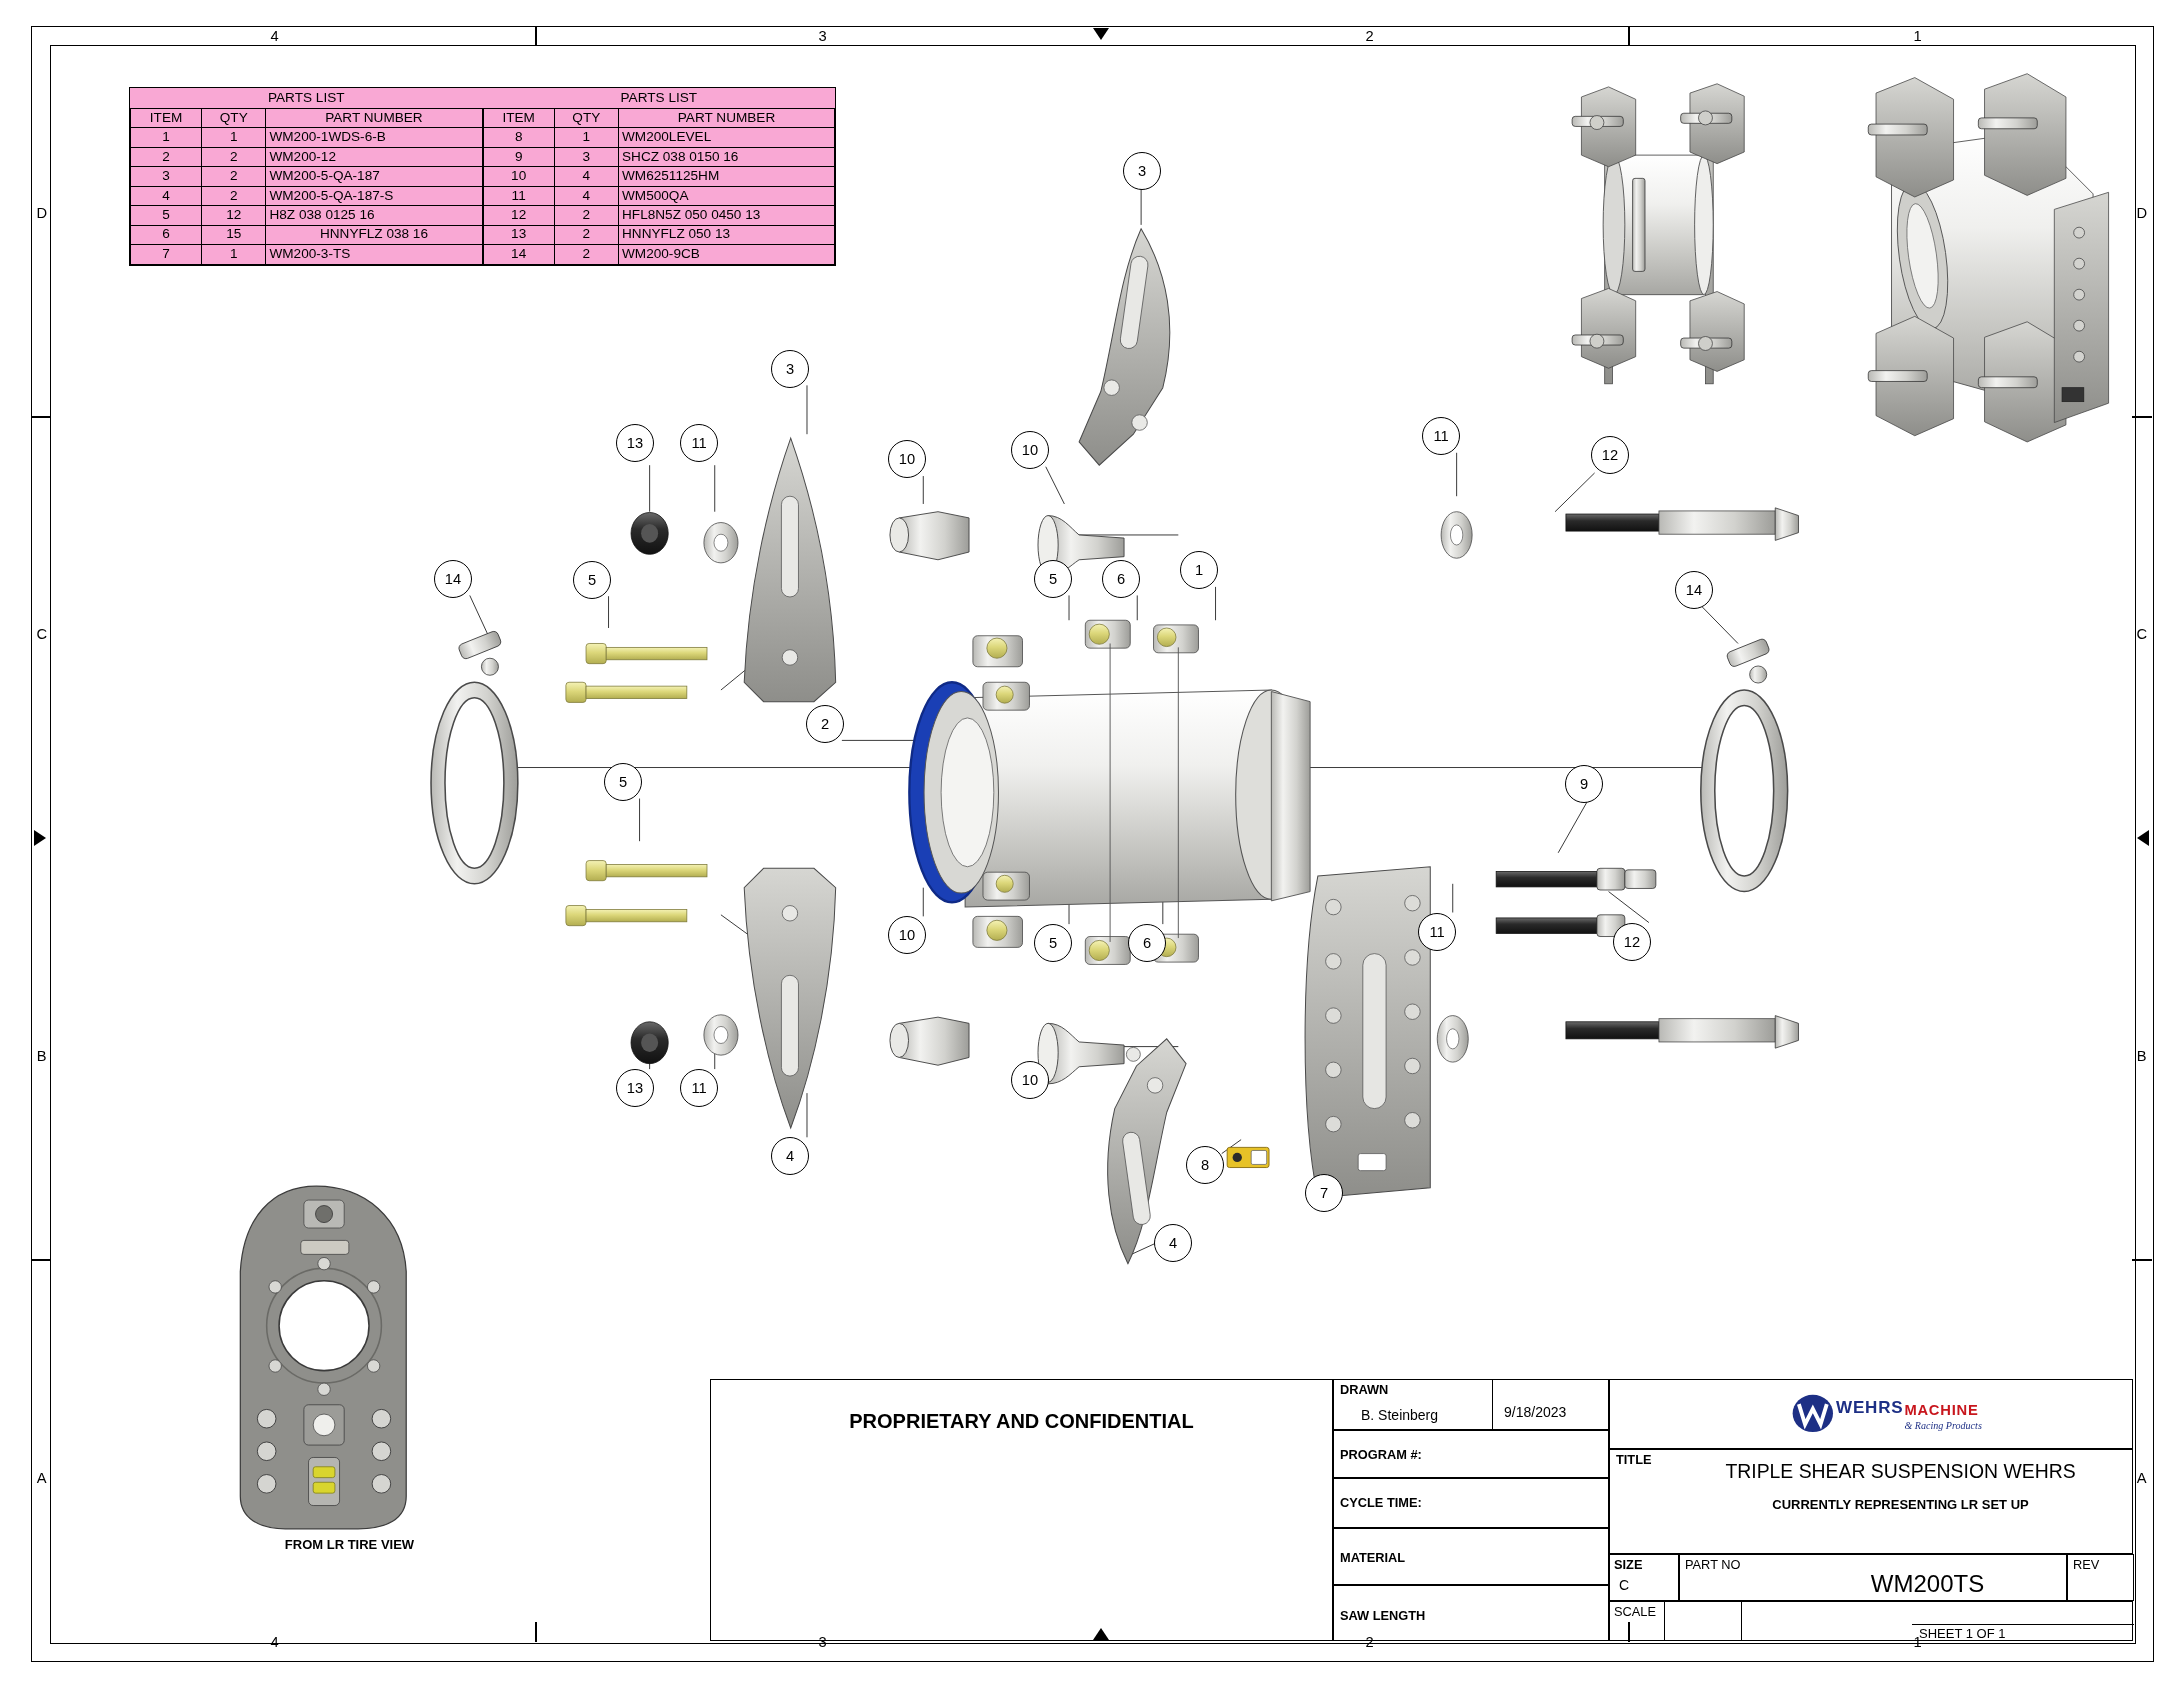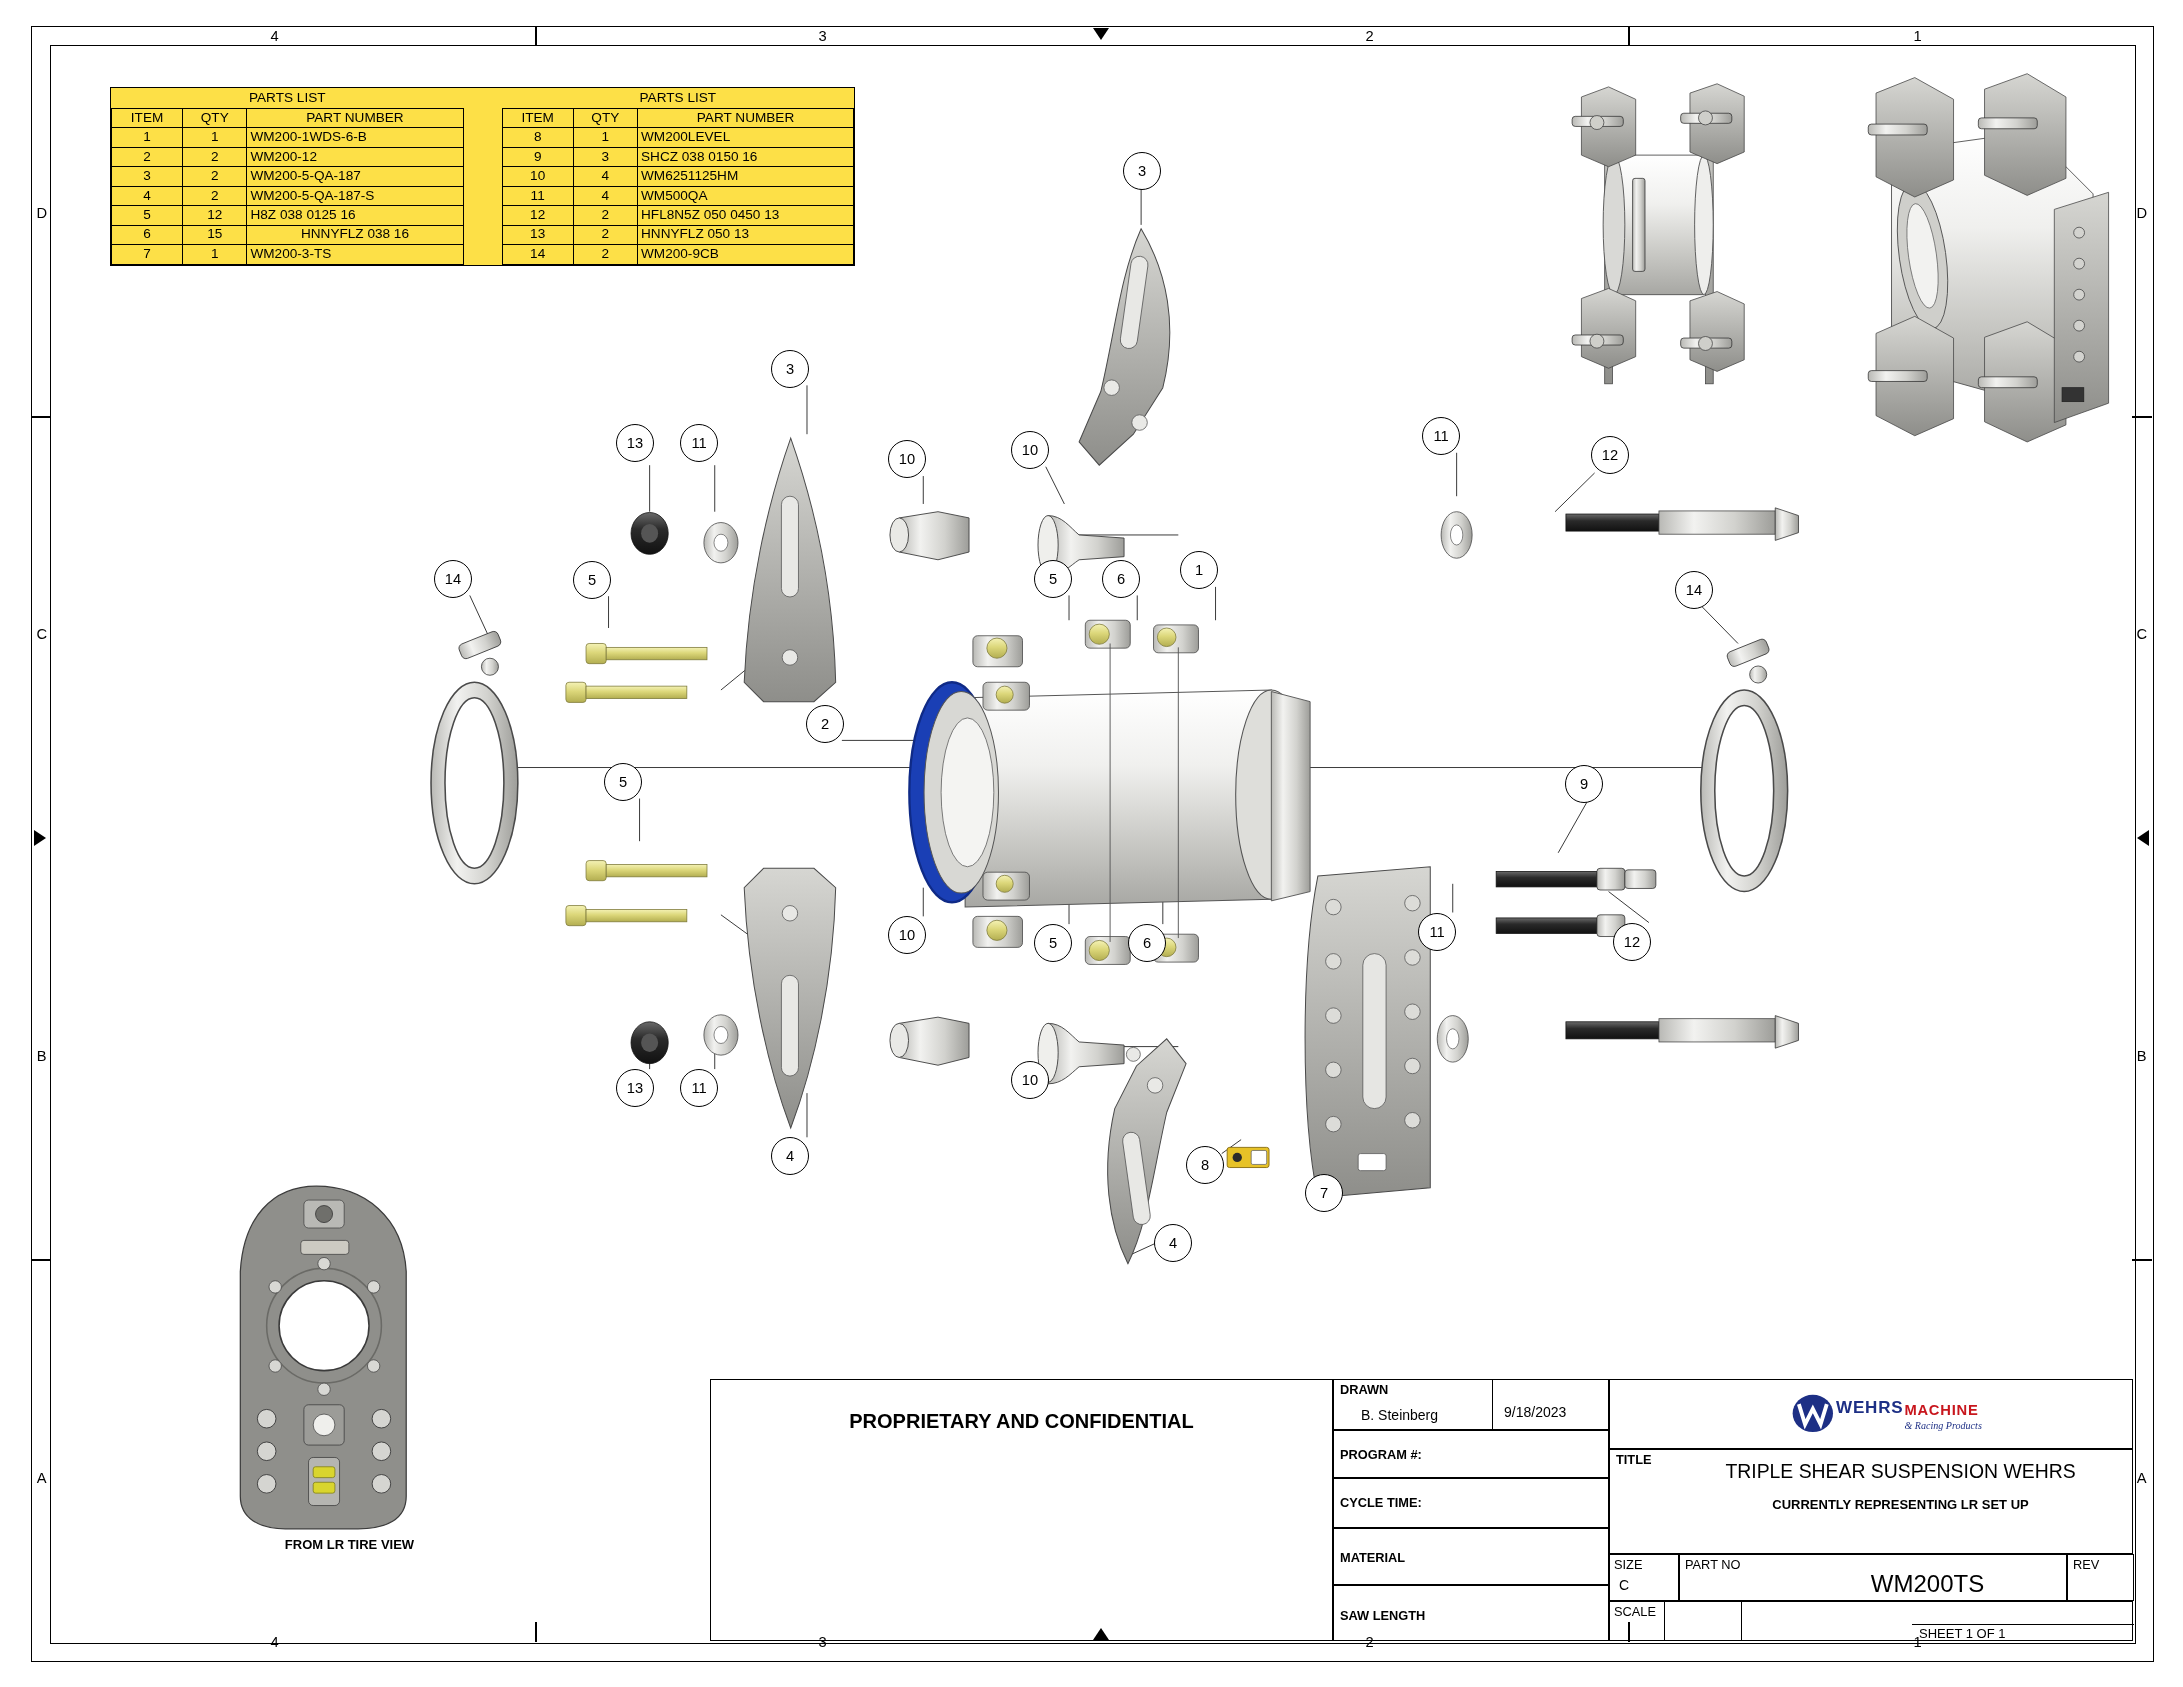--- a/index.html
+++ b/index.html
@@ -20,21 +20,21 @@
   .tick-h{position:absolute;height:1.6px;background:#000;}
 
   
   .arrow{position:absolute;width:0;height:0;}
   .arr-down{border-left:8.5px solid transparent;border-right:8.5px solid transparent;border-top:12.4px solid #000;}
   .arr-up{border-left:8.5px solid transparent;border-right:8.5px solid transparent;border-bottom:12.4px solid #000;}
   .arr-right{border-top:8.5px solid transparent;border-bottom:8.5px solid transparent;border-left:12.4px solid #000;}
   .arr-left{border-top:8.5px solid transparent;border-bottom:8.5px solid transparent;border-right:12.4px solid #000;}
 
   
-  .parts-wrap{position:absolute;left:110px;top:87px;display:flex;border:1.2px solid #000;background:#fde047;gap:38px;}
+  .parts-wrap{position:absolute;left:129px;top:87px;display:flex;border:1.2px solid #000;background:#f9a8d4;}
   table.parts{border-collapse:collapse;font-size:13.6px;}
   table.parts th,table.parts td{border:0.8px solid #000;padding:0.8px 3.1px;text-align:center;font-weight:normal;line-height:1.24;}
   table.parts .ttl{border:none;border-bottom:0.8px solid #000;font-size:13.6px;padding:1.6px 0;}
   .col-item{width:64px;}
   .col-qty{width:57px;}
   .col-pn{width:209px;}
 
   
   .balloon{position:absolute;width:36px;height:36px;border:1.2px solid #000;border-radius:50%;background:#fff;
            font-size:14.7px;display:flex;align-items:center;justify-content:center;z-index:6;}
@@ -598,21 +598,21 @@
       <text x="150" y="32" font-family="Liberation Sans, sans-serif" font-size="19" font-weight="bold" fill="#c8161d" letter-spacing="1">MACHINE</text>
       <text x="150" y="50" font-family="Liberation Serif, serif" font-size="13" font-style="italic" fill="#1d2f85">&amp; Racing Products</text>
     </svg>
 
     <div class="cell" style="left:899px;top:70px;width:524px;height:105px;"></div>
     <div class="lab" style="left:906px;top:73px;">TITLE</div>
     <div class="tb-title">TRIPLE SHEAR SUSPENSION WEHRS</div>
     <div class="tb-sub">CURRENTLY REPRESENTING LR SET UP</div>
 
     <div class="cell" style="left:899px;top:175px;width:70px;height:47px;"></div>
-    <div class="lab" style="left:904px;top:178px;font-weight:normal;">SIZE</div>
+    <div class="lab" style="left:904px;top:178px;font-weight:bold;">SIZE</div>
     <div class="val" style="left:909px;top:198px;">C</div>
 
     <div class="cell" style="left:969px;top:175px;width:388px;height:47px;"></div>
     <div class="lab" style="left:975px;top:178px;font-weight:normal;">PART NO</div>
     <div class="partno">WM200TS</div>
 
     <div class="cell" style="left:1357px;top:175px;width:67px;height:47px;"></div>
     <div class="lab" style="left:1363px;top:178px;font-weight:normal;">REV</div>
     <div class="val" style="left:1385px;top:198px;"></div>
 

